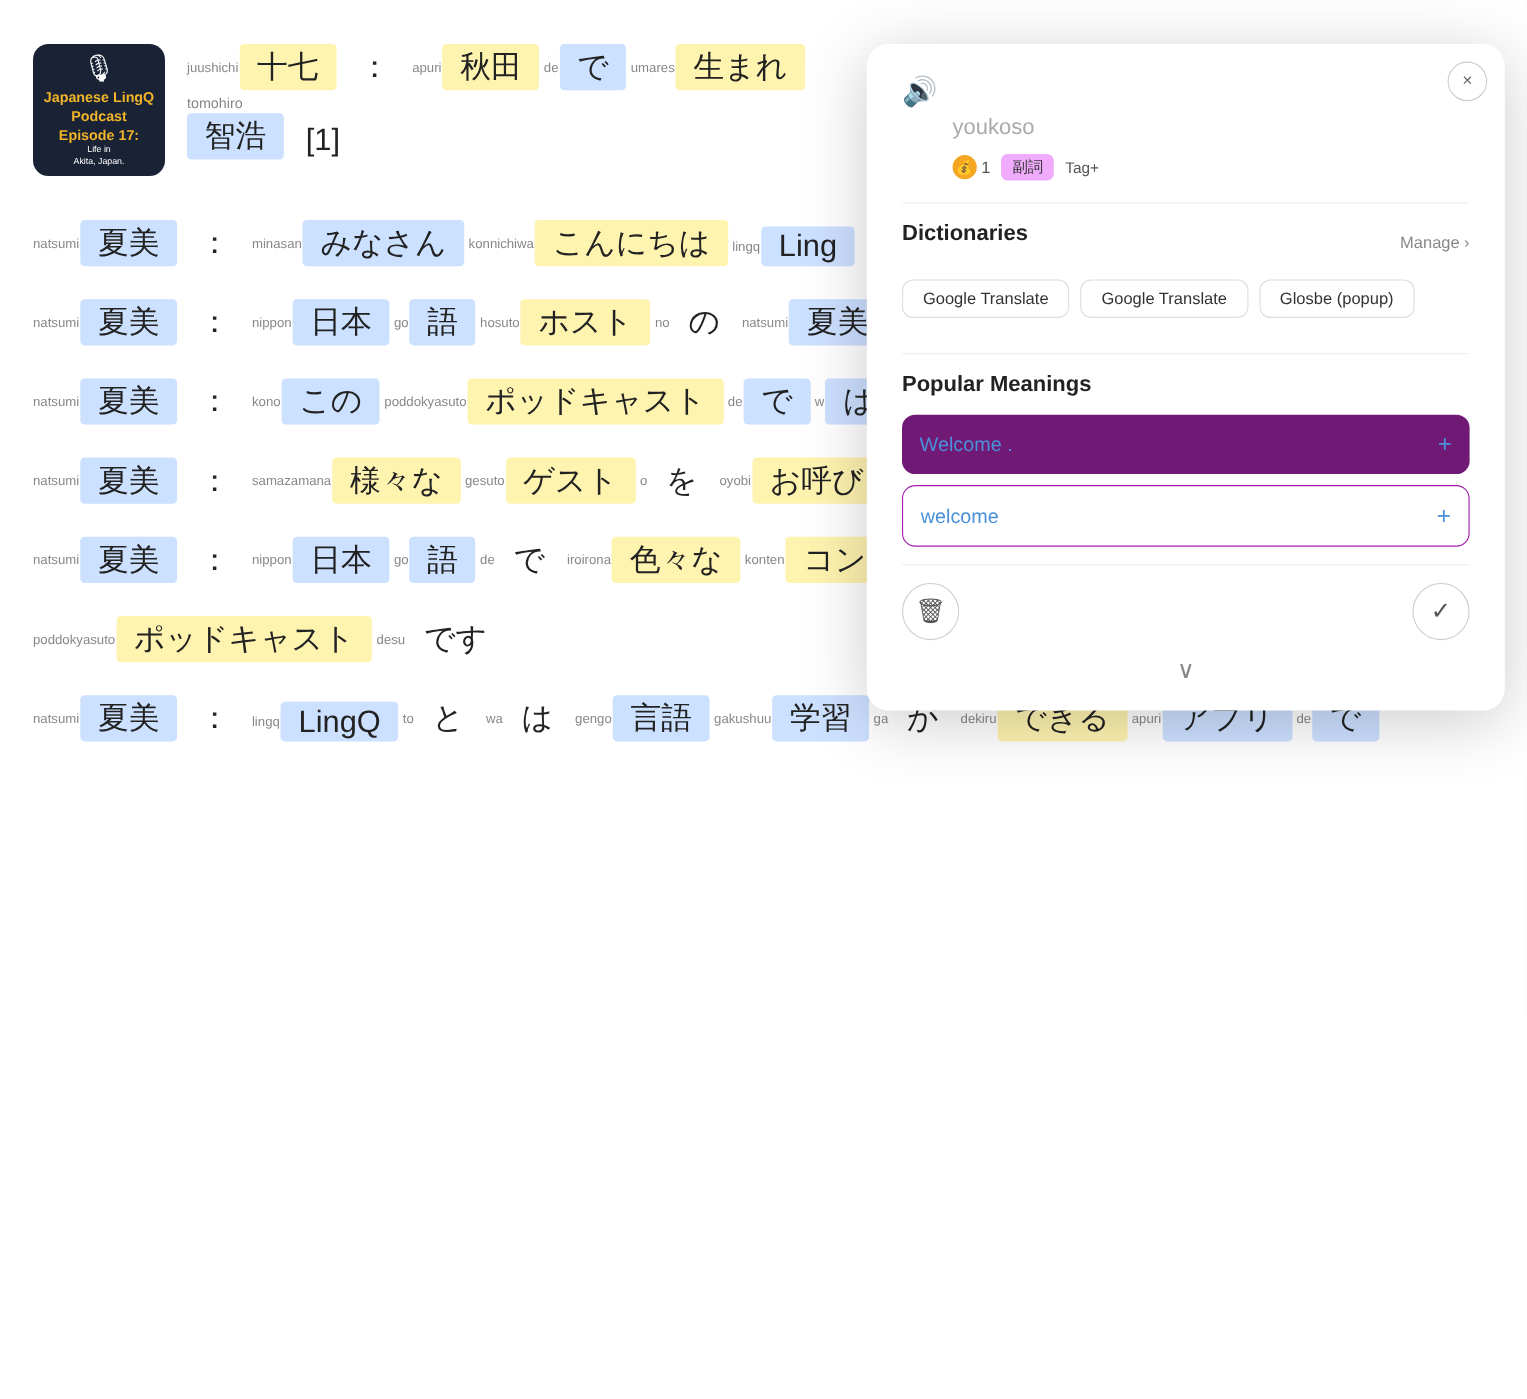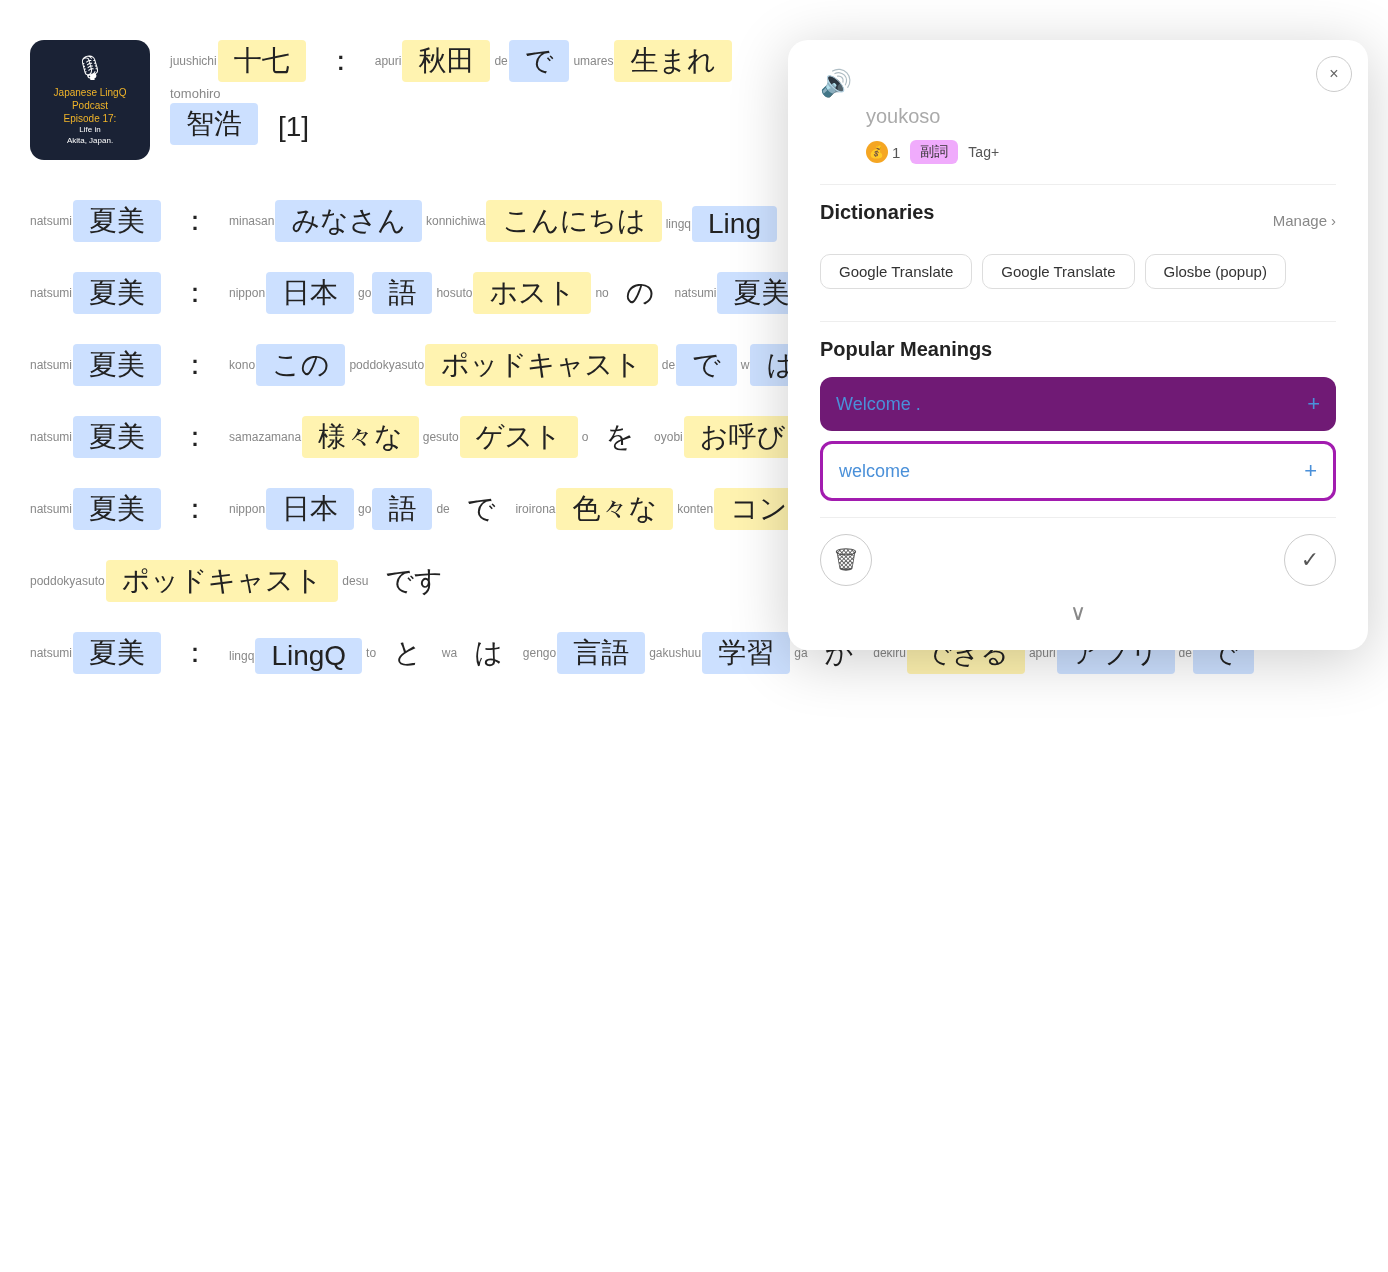--- a/index.html
+++ b/index.html
@@ -42,22 +42,22 @@
     }
 
     .podcast-thumbnail .mic-icon {
       color: #fff;
       font-size: 24px;
       margin-bottom: 4px;
     }
 
     .podcast-thumbnail .ep-title {
       color: #f0b429;
-      font-size: 10px;
-      font-weight: normal;
+      font-size: 13px;
+      font-weight: bold;
       text-align: center;
       line-height: 1.3;
       padding: 0 6px;
     }
 
     .podcast-thumbnail .ep-sub {
       color: #fff;
       font-size: 8px;
       text-align: center;
       line-height: 1.3;
@@ -273,21 +273,21 @@
       margin-bottom: 10px;
       cursor: pointer;
     }
 
     .meaning-item.selected {
       background: #701a75;
     }
 
     .meaning-item.unselected {
       background: #fff;
-      border: 3px solid #a21caf;
+      border: 1px solid #a21caf;
     }
 
     .meaning-text {
       font-size: 18px;
       color: #4a90d9;
     }
 
     .plus-btn {
       font-size: 22px;
       color: #4a90d9;

